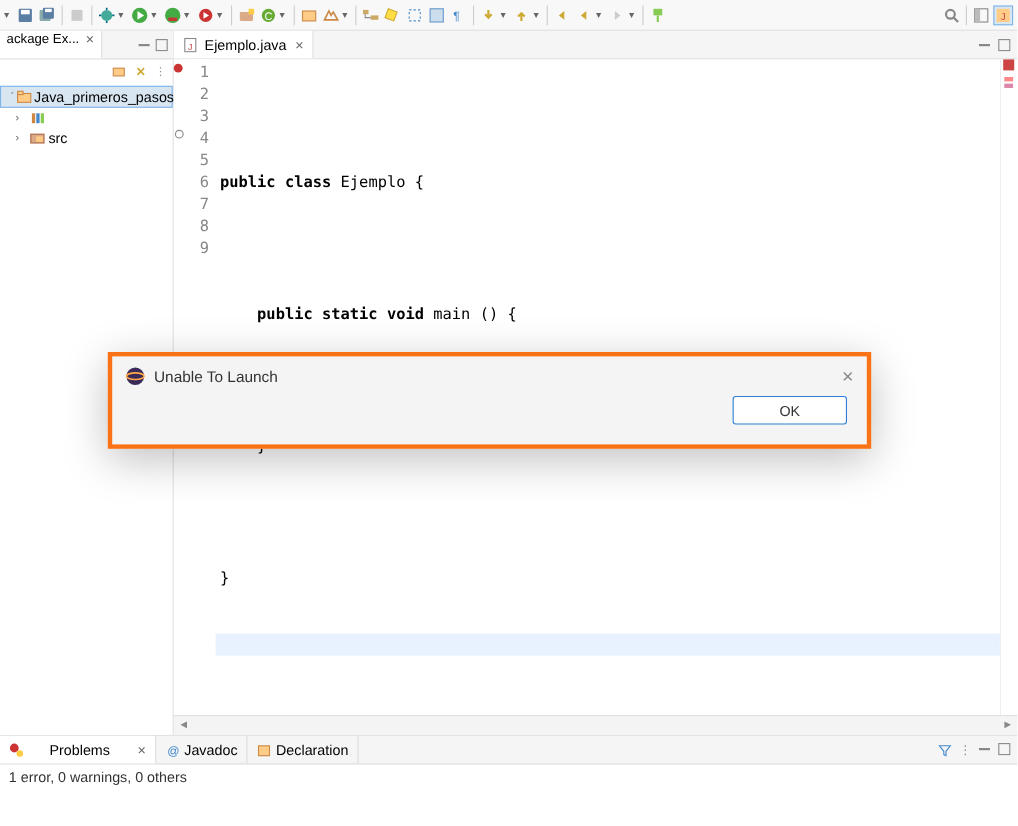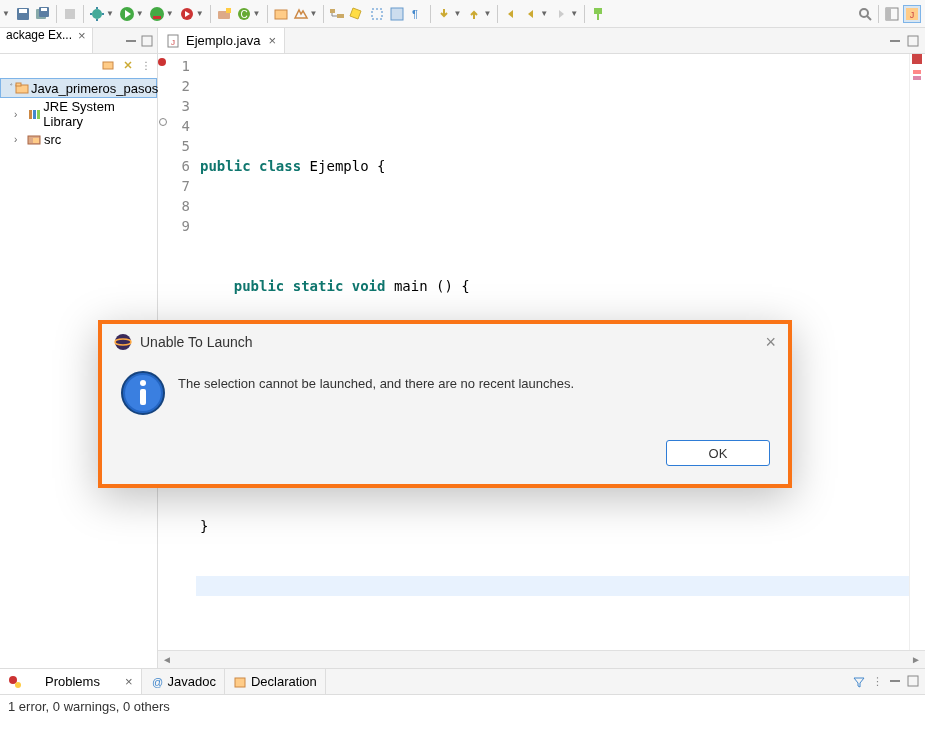--- a/index.html
+++ b/index.html
@@ -37,21 +37,21 @@
 .editor-controls { margin-left: auto; display: flex; gap: 6px; padding-right: 6px; }
 
 
 .editor-body { flex: 1; display: flex; background: #fff; position: relative; }
 .gutter { width: 28px; background: #fff; text-align: right; padding-right: 6px; color: #888; font-family: Consolas, monospace; font-size: 14px; line-height: 20px; padding-top: 2px; }
 .mark-col { width: 10px; position: relative; }
 .mark-col .mark { position: absolute; left: 0; width: 8px; height: 8px; border-radius: 50%; }
 .code { flex: 1; font-family: Consolas, monospace; font-size: 14px; line-height: 20px; padding-top: 2px; white-space: pre; }
 .code-line { height: 20px; padding-left: 4px; }
 .code-line.current { background: #e8f2fe; }
-.kw { color: #0f766e; font-weight: bold; }
+.kw { color: #000000; font-weight: bold; }
 .sf { color: #0000c0; font-style: italic; }
 .str { color: #2a00ff; }
 .overview { width: 16px; border-left: 1px solid #eee; position: relative; }
 .overview-mark { position: absolute; right: 4px; width: 8px; height: 4px; }
 
 
 .hscroll { height: 18px; background: #f4f4f4; border-top: 1px solid #e0e0e0; display: flex; align-items: center; }
 .hscroll-arrow { width: 18px; text-align: center; color: #888; font-size: 10px; }
 .hscroll-track { flex: 1; }
 
@@ -291,21 +291,20 @@
       </div>
       <div class="tree-item indent1">
         <span class="tree-arrow">›</span>
         <span class="tree-icon">
             <svg width="14" height="14">
               <rect x="2" y="3" width="3" height="9" fill="#c84"></rect>
               <rect x="6" y="3" width="3" height="9" fill="#48c"></rect>
               <rect x="10" y="3" width="3" height="9" fill="#8c5"></rect>
             </svg>
           </span>
-        <span>JRE System Library</span>
       </div>
       <div class="tree-item indent1">
         <span class="tree-arrow">›</span>
         <span class="tree-icon">
             <svg width="14" height="14">
               <rect x="1" y="4" width="12" height="8" fill="#da8" stroke="#a64"></rect>
               <rect x="6" y="6" width="6" height="5" fill="#fc8"></rect>
             </svg>
           </span>
         <span>src</span>
@@ -434,28 +433,17 @@
     <div class="dialog-title-row">
       <span class="dialog-title-icon">
           <svg width="18" height="18">
             <circle cx="9" cy="9" r="8" fill="#3a2a5a"></circle>
             <ellipse cx="9" cy="9" rx="8" ry="3" fill="none" stroke="#fa4" stroke-width="1.5"></ellipse>
           </svg>
         </span>
       <span class="dialog-title">Unable To Launch</span>
       <span class="dialog-close">×</span>
     </div>
-    <div class="dialog-body">
-      <span class="dialog-info-icon">
-        <svg width="46" height="46">
-            <circle cx="23" cy="23" r="21" fill="#2466c4" stroke="#15437e" stroke-width="2"></circle>
-            <circle cx="23" cy="23" r="18" fill="#3a7fe0"></circle>
-            <circle cx="23" cy="13" r="3" fill="#fff"></circle>
-            <rect x="20" y="19" width="6" height="16" rx="2" fill="#fff"></rect>
-          </svg>
-      </span>
-      <div class="dialog-msg">The selection cannot be launched, and there are no recent launches.</div>
-    </div>
     <div class="dialog-buttons">
       <button class="dialog-btn">OK</button>
     </div>
   </div>
 </div>
 
 </body></html>

